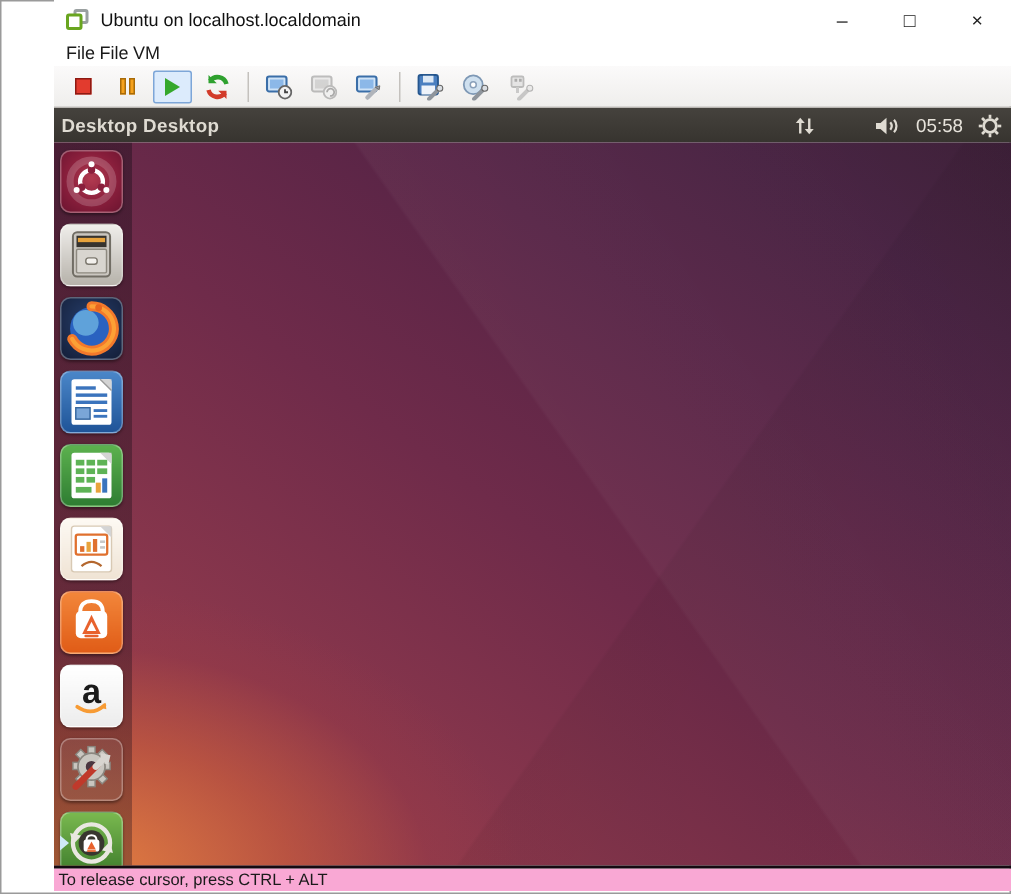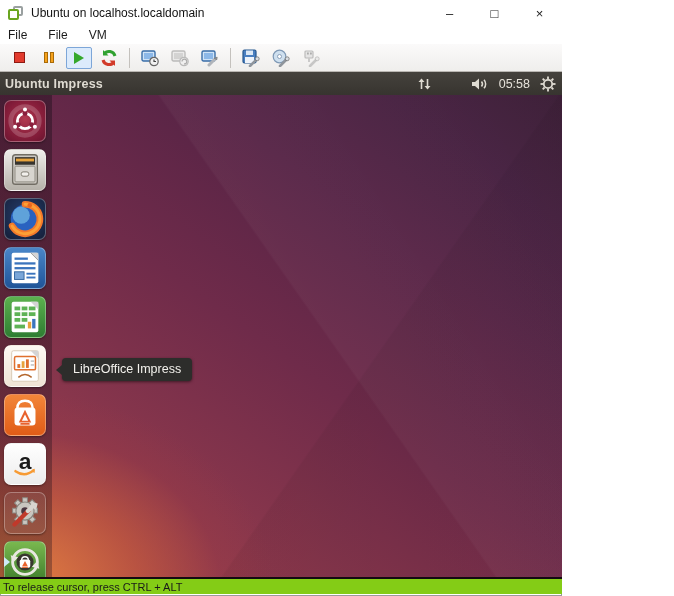--- a/index.html
+++ b/index.html
@@ -1,31 +1,31 @@
 <!DOCTYPE html>
 <html><head>
 <meta charset="utf-8">
 <style>
   * { margin:0; padding:0; box-sizing:border-box; }
   html,body { width:674px; height:596px; font-family:"Liberation Sans", sans-serif; }
-  .window { position:relative; width:562px; height:596px; background:#fff;
-            box-shadow: inset 0 0 0 1px #9a9a9a; overflow:hidden; }
+  .window { position:relative; width:674px; height:596px; background:#fff;
+            box-shadow: inset 0 0 0 1px #9a9a9a; overflow:hidden;padding-left:36px; }
 
   
   .titlebar { height:26px; background:#ffffff; display:flex; align-items:center; padding-left:8px; }
   .app-icon { width:16px; height:16px; position:relative; margin-right:7px; flex:0 0 auto; }
   .app-icon .back { position:absolute; left:5px; top:1px; width:10px; height:10px; border:2px solid #9aa0a0; border-radius:2px; background:#fff; }
   .app-icon .front { position:absolute; left:0px; top:4px; width:11px; height:11px; border:2px solid #69a51f; border-radius:2px; background:#fff; }
   .title-text { font-size:12px; color:#111; }
   .win-controls { margin-left:auto; display:flex; height:26px; }
   .win-btn { width:45px; height:26px; display:flex; align-items:center; justify-content:center;
              font-size:13px; color:#222; cursor:default; }
 
   
-  .menubar { height:18px; background:#ffffff; display:flex; align-items:center; padding-left:8px; gap:21px; }
+  .menubar { height:18px; background:#ffffff; display:flex; align-items:center; padding-left:8px; gap:3px; }
   .menu-item { font-size:12px; color:#1a1a1a; }
 
   
   .toolbar { height:28px; background:linear-gradient(#fbfafa,#efeeec); display:flex; align-items:center;
              padding-left:6px; gap:4px; border-bottom:1px solid #b9b6b2; }
   .tb-btn { width:26px; height:22px; display:flex; align-items:center; justify-content:center; border:1px solid transparent; border-radius:2px; }
   .tb-btn.active { border:1px solid #7da6d8; background:#dcebfc; }
   .tb-btn.disabled { opacity:.45; filter:grayscale(1); }
   .tb-sep { width:1px; height:20px; background:#c4c1bd; margin:0 3px; }
   .g-stop { width:11px; height:11px; background:#e23b2e; border:1px solid #8e1a12; }
@@ -62,21 +62,21 @@
          border-left:6px solid #cfe9f7; }
 
   
   .tooltip { position:absolute; left:62px; top:263px; background:#2d2d2b; color:#f3f1ec;
              font-size:12.5px; padding:4px 11px 5px; border-radius:4px; white-space:nowrap;
              box-shadow:0 1px 3px rgba(0,0,0,.5); }
   .tooltip::before { content:""; position:absolute; left:-6px; top:50%; margin-top:-5px;
              border-top:5px solid transparent; border-bottom:5px solid transparent; border-right:6px solid #2d2d2b; }
 
   
-  .statusbar { height:15px; background:#84cc16; display:flex; align-items:center; padding-left:3px; }
+  .statusbar { height:15px; background:#f9a8d4; display:flex; align-items:center; padding-left:3px; }
   .status-text { font-size:11px; color:#1a1a1a; }
 </style>
 </head>
 <body>
 
 <div class="window">
 
   <div class="titlebar">
     <span class="app-icon">
         <span class="back"></span>
@@ -166,21 +166,21 @@
         <rect x="5" y="3.5" width="1.8" height="2" fill="#555"></rect>
         <rect x="8" y="3.5" width="1.8" height="2" fill="#555"></rect>
         <path d="M7 9 L7 13" stroke="#999" stroke-width="2"></path>
         <path d="M8 17 L15 10" stroke="#8f959c" stroke-width="2.6" stroke-linecap="round"></path>
         <circle cx="15.2" cy="9.8" r="2" fill="#d9dde2" stroke="#666" stroke-width=".7"></circle>
       </svg>
     </span>
   </div>
 
   <div class="unity-panel">
-    <span class="panel-title">Ubuntu Impress</span>
+    <span class="panel-title">Desktop Desktop</span>
     <span class="panel-right">
       <svg width="15" height="14" viewBox="0 0 15 14">
         <path d="M4.5 12 L4.5 3" stroke="#dfdbd2" stroke-width="1.6"></path>
         <path d="M1.5 5 L4.5 1.5 L7.5 5 Z" fill="#dfdbd2"></path>
         <path d="M10.5 2 L10.5 11" stroke="#dfdbd2" stroke-width="1.6"></path>
         <path d="M7.5 9 L10.5 12.5 L13.5 9 Z" fill="#dfdbd2"></path>
       </svg>
       <span class="kbd-layout">En</span>
       <svg width="18" height="14" viewBox="0 0 18 14">
         <path d="M1 5 L4 5 L8 1.5 L8 12.5 L4 9 L1 9 Z" fill="#dfdbd2"></path>
@@ -338,22 +338,19 @@
           <path d="M17.5 19 Q17.5 15.5 21 15.5 Q24.5 15.5 24.5 19" fill="none" stroke="#fff" stroke-width="1.4"></path>
           <rect x="15.5" y="18.5" width="11" height="8.5" rx="1.8" fill="#fff"></rect>
           <path d="M21 20 L24 25.5 L18 25.5 Z" fill="#e8622d"></path>
           <rect x="18" y="26" width="6" height="1.2" fill="#e8622d"></rect>
         </svg>
         <span class="pip" style="top:16px"></span>
       </div>
 
     </div>
 
-    <div class="tooltip">
-      <span>LibreOffice Impress</span>
-    </div>
   </div>
 
   <div class="statusbar">
     <span class="status-text">To release cursor, press CTRL + ALT</span>
   </div>
 
 </div>
 
 </body></html>

